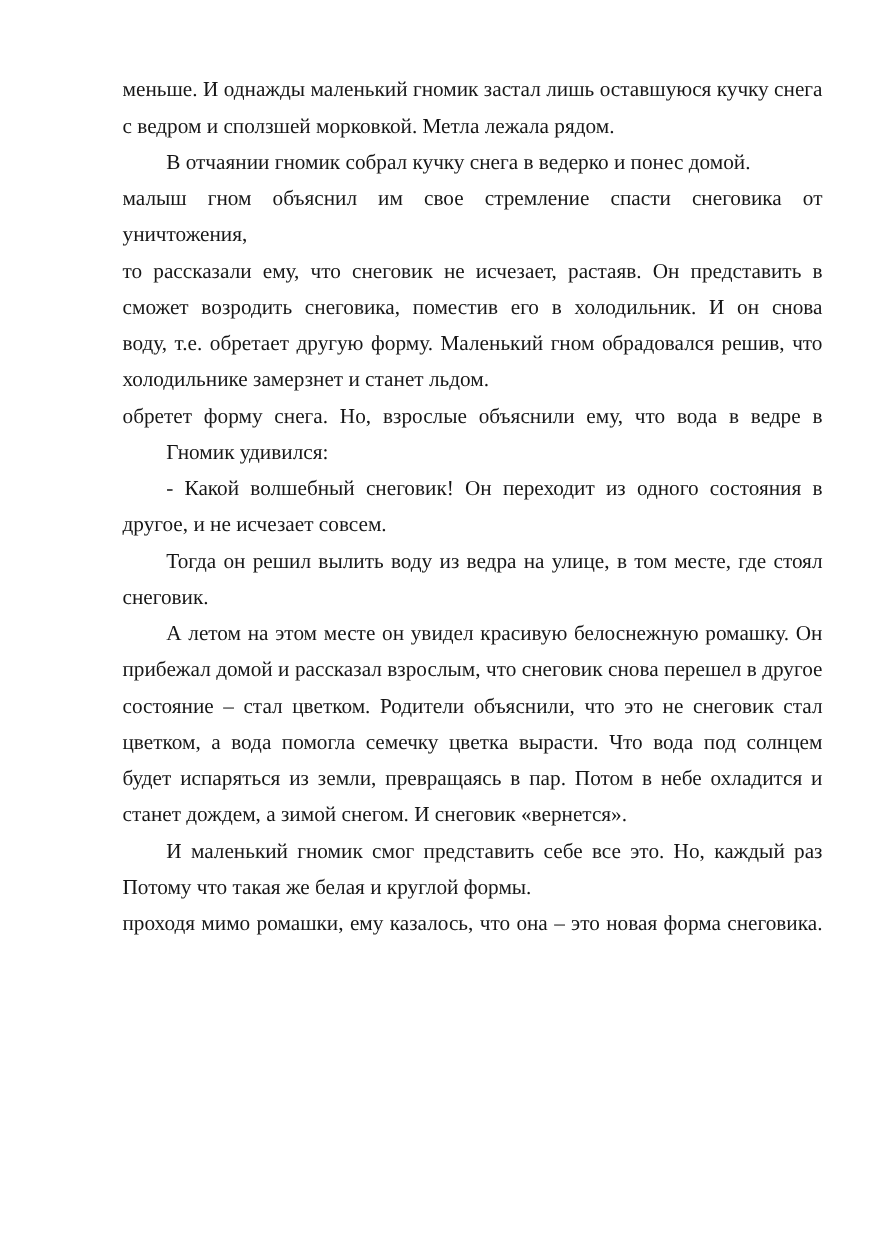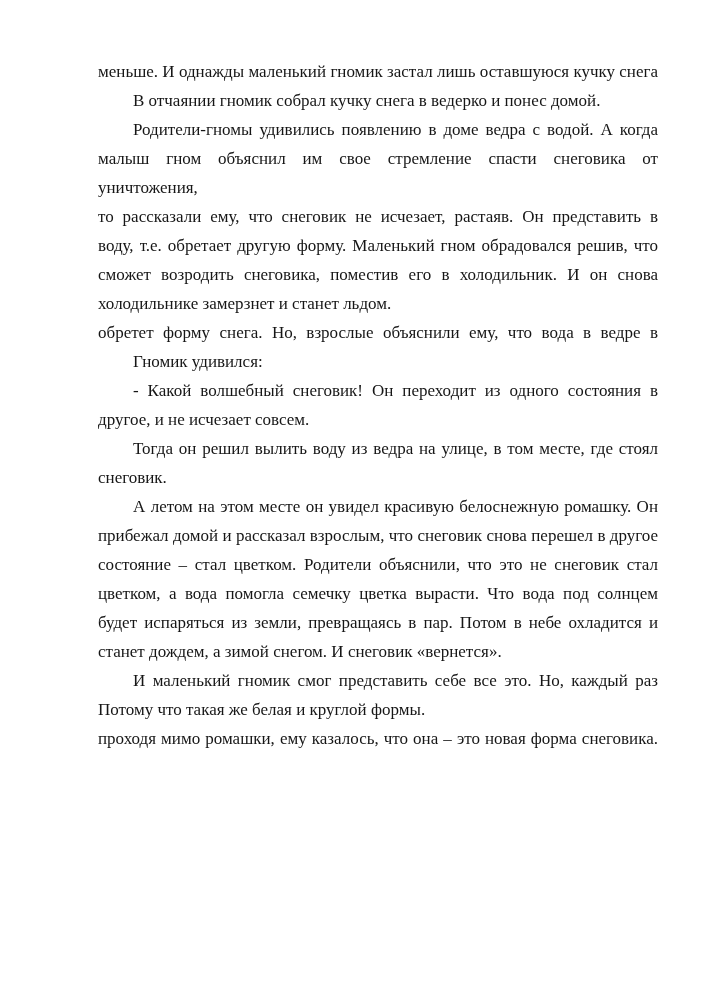--- a/index.html
+++ b/index.html
@@ -46,30 +46,30 @@
     text-indent:35px;
   }
 </style>
 </head>
 <body>
 
 <div class="page">
   <div class="text-block">
       <div class="paragraph">
         <div class="line">меньше. И однажды маленький гномик застал лишь оставшуюся кучку снега</div>
+        <div class="line last">с ведром и сползшей морковкой. Метла лежала рядом.</div>
       </div>
       <div class="paragraph">
         <div class="line last indent">В отчаянии гномик собрал кучку снега в ведерко и понес домой.</div>
       </div>
       <div class="paragraph">
-        <div class="line indent">Родители-гномы удивились появлению в доме ведра с водой. А когда</div>
         <div class="line">малыш гном объяснил им свое стремление спасти снеговика от уничтожения,</div>
         <div class="line">то рассказали ему, что снеговик не исчезает, растаяв. Он представить в</div>
+        <div class="line">сможет возродить снеговика, поместив его в холодильник. И он снова</div>
         <div class="line">воду,  т.е. обретает другую форму. Маленький гном обрадовался решив, что</div>
-        <div class="line">сможет возродить снеговика, поместив его в холодильник. И он снова</div>
         <div class="line last">холодильнике замерзнет и станет льдом.</div>
         <div class="line">обретет форму снега. Но, взрослые объяснили ему, что вода в ведре в</div>
       </div>
       <div class="paragraph">
         <div class="line last indent">Гномик удивился:</div>
       </div>
       <div class="paragraph">
         <div class="line indent">- Какой волшебный снеговик! Он переходит из одного состояния в</div>
         <div class="line last">другое, и не исчезает совсем.</div>
       </div>

